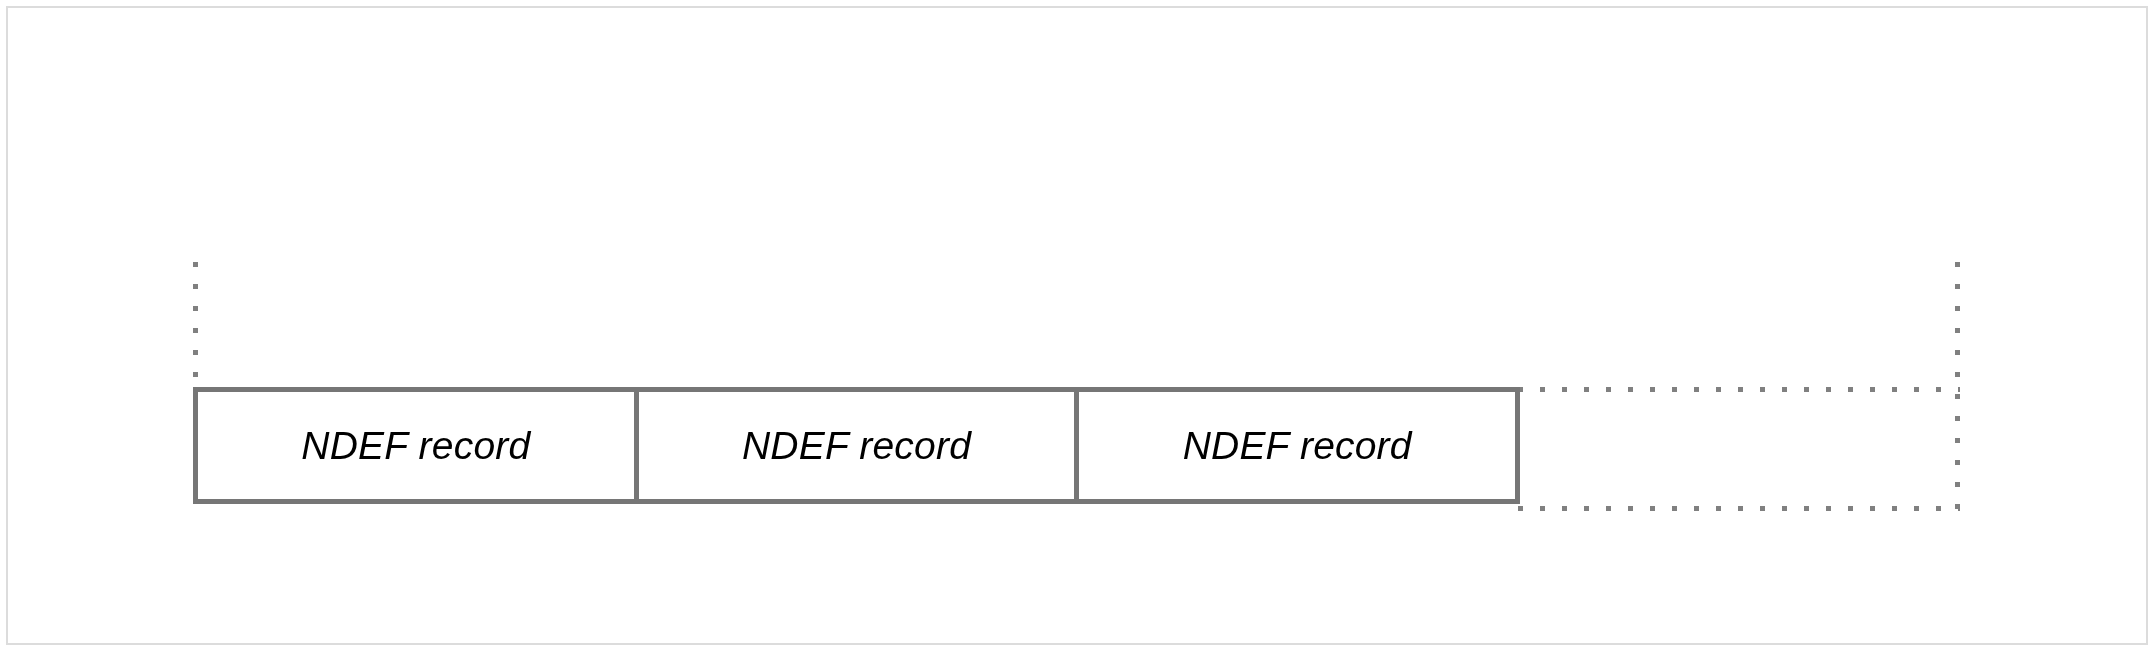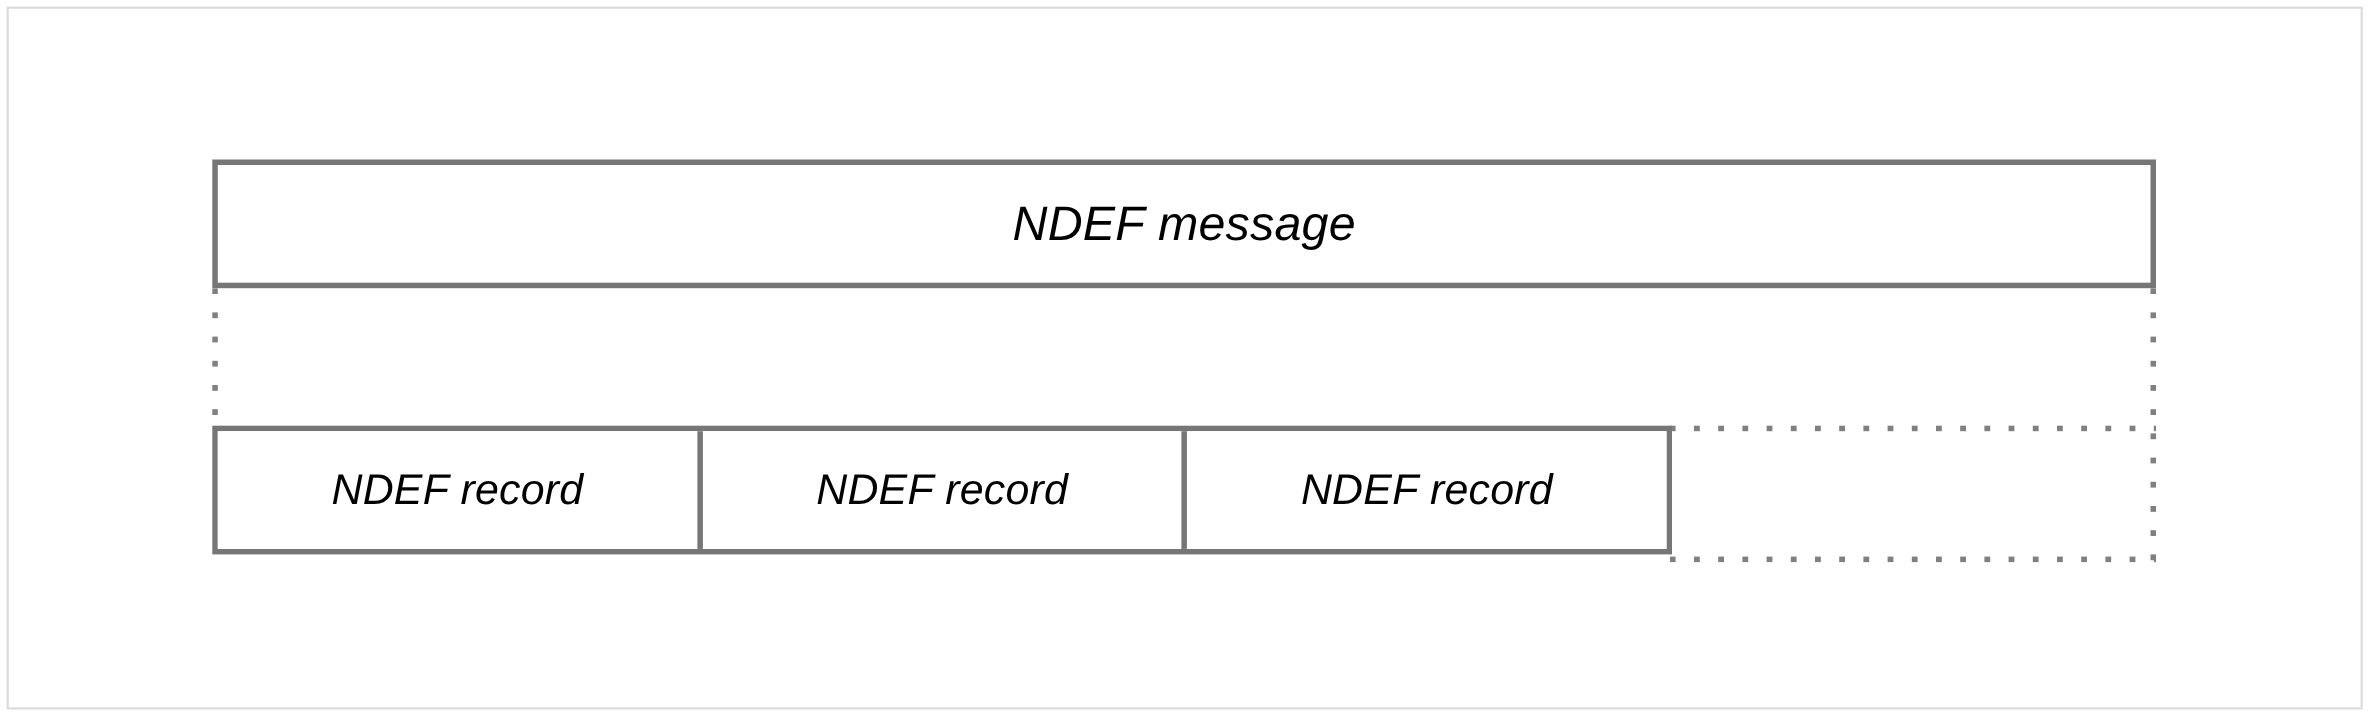--- a/index.html
+++ b/index.html
@@ -164,25 +164,20 @@
 </style>
 </head>
 <body>
 
 <div id="page">
 
   <div id="page-frame"></div>
 
   <div id="diagram">
 
-    <div class="solid-box" id="message-box">
-      <div id="message-box-inner">
-        <span class="box-label">NDEF message</span>
-      </div>
-    </div>
 
     <div class="dot-v" id="dot-line-left"></div>
     <div class="dot-v" id="dot-line-right"></div>
     <div class="dot-h" id="dot-line-region-top"></div>
     <div class="dot-h" id="dot-line-region-bottom"></div>
 
     <div id="more-records-region">
       <span class="box-label"></span>
     </div>
 

